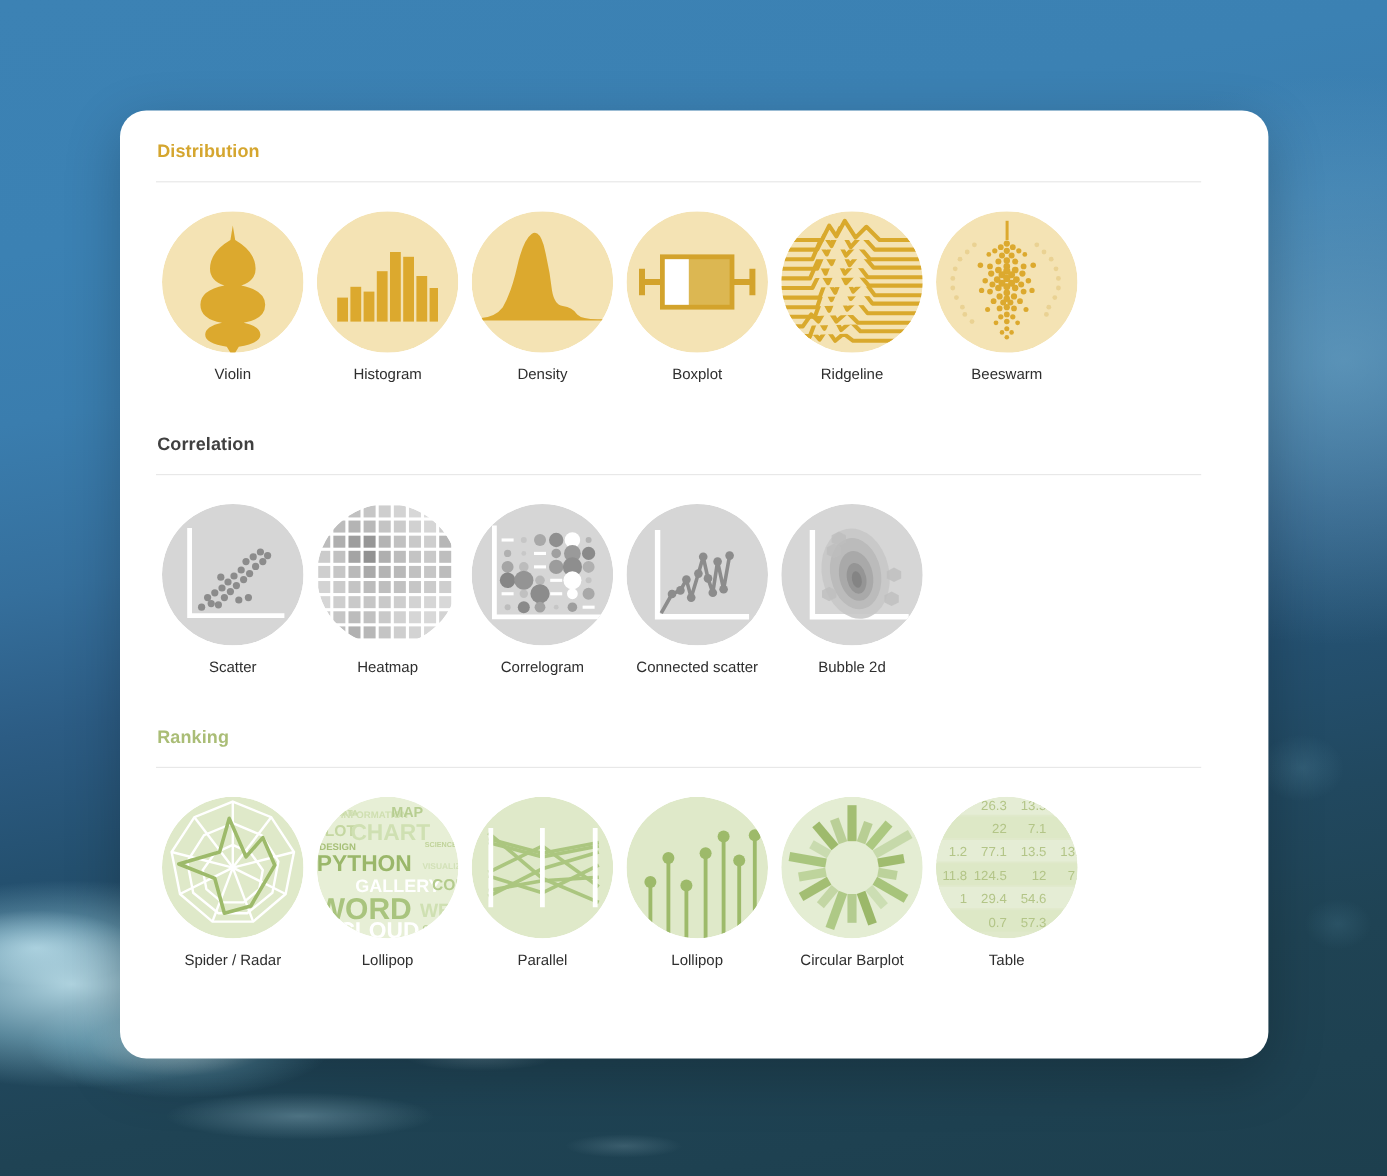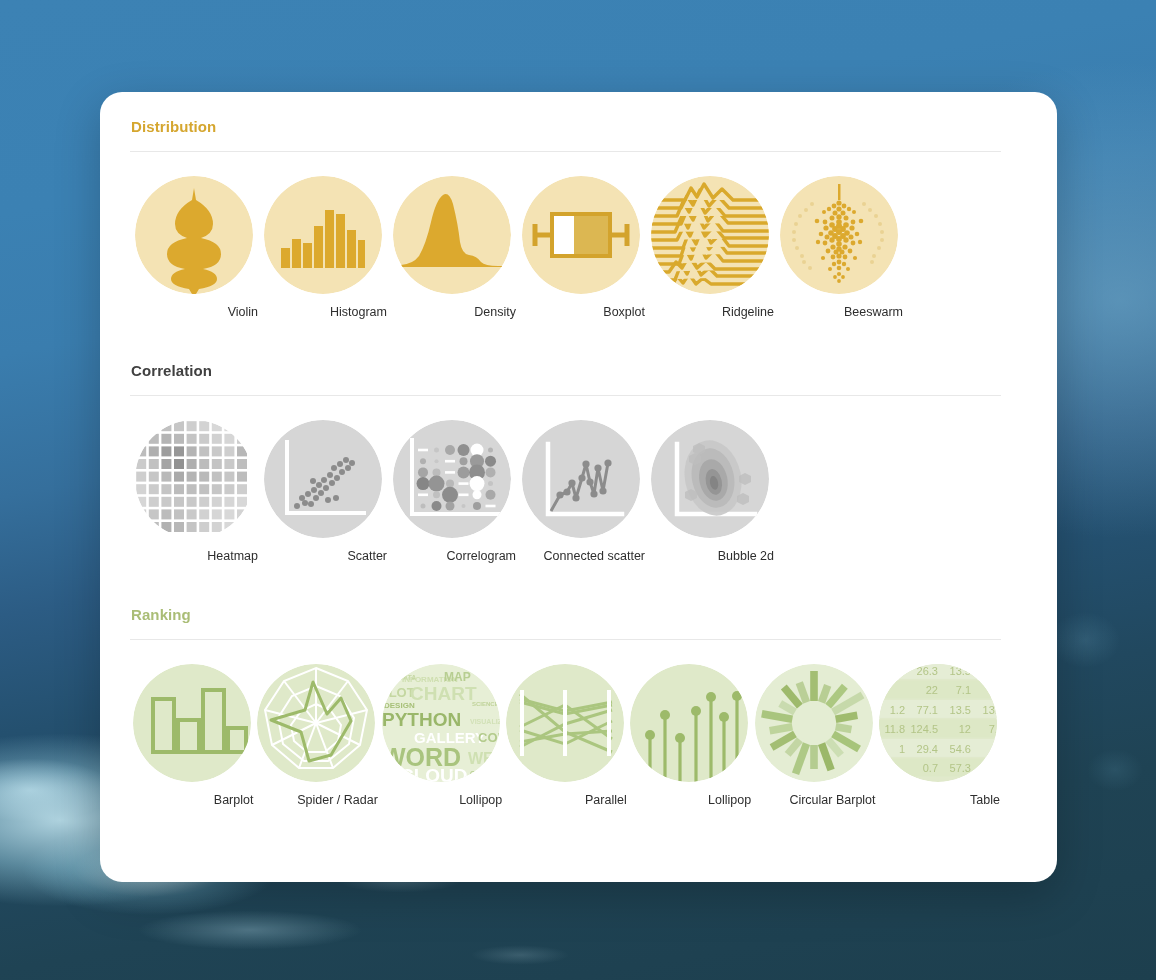--- a/index.html
+++ b/index.html
@@ -82,21 +82,21 @@
   }
 
   .tiles {
     display: flex;
     margin-top: 24px;
     padding-left: 0px;
   }
   .tile {
     width: 128px;
     margin-right: 1px;
-    text-align: right;
+    text-align: center;
     cursor: pointer;
   }
   .thumb-wrap {
     width: 118px;
     height: 118px;
     margin: 0 auto;
     border-radius: 50%;
     overflow: hidden;
     position: relative;
   }
@@ -323,20 +323,57 @@
       </div>
     </div>
 
     <div class="sec-gap"></div>
 
     <div class="section">
       <div class="section-title" style="color:#404040">Correlation</div>
       <div class="section-rule"></div>
 
       <div class="tiles">
+
+        <div class="tile">
+          <div class="thumb-wrap">
+            <svg width="118" height="118" viewBox="0 0 118 118">
+              <circle cx="59" cy="59" r="59" fill="#d6d6d6"></circle>
+              <g stroke="#ffffff" stroke-width="4" fill="none" stroke-linecap="square">
+                <path d="M23 22 L23 93 L100 93"></path>
+              </g>
+              <g fill="#8c8c8c">
+                <circle cx="33" cy="86" r="3"></circle>
+                  <circle cx="41" cy="83" r="3"></circle>
+                  <circle cx="38" cy="78" r="3"></circle>
+                <circle cx="47" cy="84" r="3"></circle>
+                  <circle cx="44" cy="74" r="3"></circle>
+                  <circle cx="52" cy="78" r="3"></circle>
+                <circle cx="50" cy="70" r="3"></circle>
+                  <circle cx="57" cy="73" r="3"></circle>
+                  <circle cx="55" cy="65" r="3"></circle>
+                <circle cx="62" cy="68" r="3"></circle>
+                  <circle cx="60" cy="60" r="3"></circle>
+                  <circle cx="68" cy="63" r="3"></circle>
+                <circle cx="66" cy="55" r="3"></circle>
+                  <circle cx="73" cy="58" r="3"></circle>
+                  <circle cx="70" cy="48" r="3"></circle>
+                <circle cx="78" cy="52" r="3"></circle>
+                  <circle cx="76" cy="44" r="3"></circle>
+                  <circle cx="84" cy="48" r="3"></circle>
+                <circle cx="82" cy="40" r="3"></circle>
+                  <circle cx="88" cy="43" r="3"></circle>
+                  <circle cx="72" cy="78" r="3"></circle>
+                <circle cx="64" cy="80" r="3"></circle>
+                  <circle cx="49" cy="61" r="3"></circle>
+              </g>
+            </svg>
+          </div>
+          <div class="tile-label">Scatter</div>
+        </div>
 
         <div class="tile">
           <div class="thumb-wrap">
             <svg width="118" height="118" viewBox="0 0 118 118" id="heatmapSvg">
               <defs>
                   <clipPath id="hmClip">
                     <circle cx="59" cy="59" r="59"></circle>
                   </clipPath>
                 </defs>
               <g clip-path="url(#hmClip)">
@@ -426,57 +463,20 @@
                   </g>
                 </g>
             </svg>
           </div>
           <div class="tile-label">Heatmap</div>
         </div>
 
         <div class="tile">
           <div class="thumb-wrap">
             <svg width="118" height="118" viewBox="0 0 118 118">
-              <circle cx="59" cy="59" r="59" fill="#d6d6d6"></circle>
-              <g stroke="#ffffff" stroke-width="4" fill="none" stroke-linecap="square">
-                <path d="M23 22 L23 93 L100 93"></path>
-              </g>
-              <g fill="#8c8c8c">
-                <circle cx="33" cy="86" r="3"></circle>
-                  <circle cx="41" cy="83" r="3"></circle>
-                  <circle cx="38" cy="78" r="3"></circle>
-                <circle cx="47" cy="84" r="3"></circle>
-                  <circle cx="44" cy="74" r="3"></circle>
-                  <circle cx="52" cy="78" r="3"></circle>
-                <circle cx="50" cy="70" r="3"></circle>
-                  <circle cx="57" cy="73" r="3"></circle>
-                  <circle cx="55" cy="65" r="3"></circle>
-                <circle cx="62" cy="68" r="3"></circle>
-                  <circle cx="60" cy="60" r="3"></circle>
-                  <circle cx="68" cy="63" r="3"></circle>
-                <circle cx="66" cy="55" r="3"></circle>
-                  <circle cx="73" cy="58" r="3"></circle>
-                  <circle cx="70" cy="48" r="3"></circle>
-                <circle cx="78" cy="52" r="3"></circle>
-                  <circle cx="76" cy="44" r="3"></circle>
-                  <circle cx="84" cy="48" r="3"></circle>
-                <circle cx="82" cy="40" r="3"></circle>
-                  <circle cx="88" cy="43" r="3"></circle>
-                  <circle cx="72" cy="78" r="3"></circle>
-                <circle cx="64" cy="80" r="3"></circle>
-                  <circle cx="49" cy="61" r="3"></circle>
-              </g>
-            </svg>
-          </div>
-          <div class="tile-label">Scatter</div>
-        </div>
-
-        <div class="tile">
-          <div class="thumb-wrap">
-            <svg width="118" height="118" viewBox="0 0 118 118">
               <defs>
                   <clipPath id="cgClip">
                     <circle cx="59" cy="59" r="59"></circle>
                   </clipPath>
                 </defs>
               <g clip-path="url(#cgClip)">
                 <rect width="118" height="118" fill="#d6d6d6"></rect>
                 <g stroke="#ffffff" stroke-width="4" fill="none" stroke-linecap="square">
                   <path d="M19 20 L19 94 L108 94"></path>
                 </g>
@@ -596,34 +596,20 @@
     </div>
 
     <div class="sec-gap"></div>
 
     <div class="section">
       <div class="section-title" style="color:#aabd76">Ranking</div>
       <div class="section-rule"></div>
 
       <div class="tiles">
 
-        <div class="tile">
-          <div class="thumb-wrap">
-            <svg width="118" height="118" viewBox="0 0 118 118">
-              <circle cx="59" cy="59" r="59" fill="#dfe9c9"></circle>
-              <g fill="none" stroke="#9dba6a" stroke-width="4">
-                <rect x="20" y="35" width="21" height="53"></rect>
-                <rect x="45" y="56" width="21" height="32"></rect>
-                <rect x="70" y="26" width="21" height="62"></rect>
-                <rect x="95" y="64" width="18" height="24"></rect>
-              </g>
-            </svg>
-          </div>
-          <div class="tile-label">Barplot</div>
-        </div>
 
         <div class="tile">
           <div class="thumb-wrap">
             <svg width="118" height="118" viewBox="0 0 118 118">
               <circle cx="59" cy="59" r="59" fill="#dfe9c9"></circle>
               <g stroke="#ffffff" stroke-width="2" fill="none">
                 <polygon points="59,4 91,17 110,46 103,81 76,104 42,104 15,81 8,46 27,17"></polygon>
                 <polygon points="59,22 83,32 97,54 92,80 71,97 47,97 26,80 21,54 35,32"></polygon>
                 <polygon points="59,40 74,47 84,61 81,77 68,88 50,88 37,77 34,61 44,47"></polygon>
                 <line x1="59" y1="59" x2="59" y2="4"></line>

